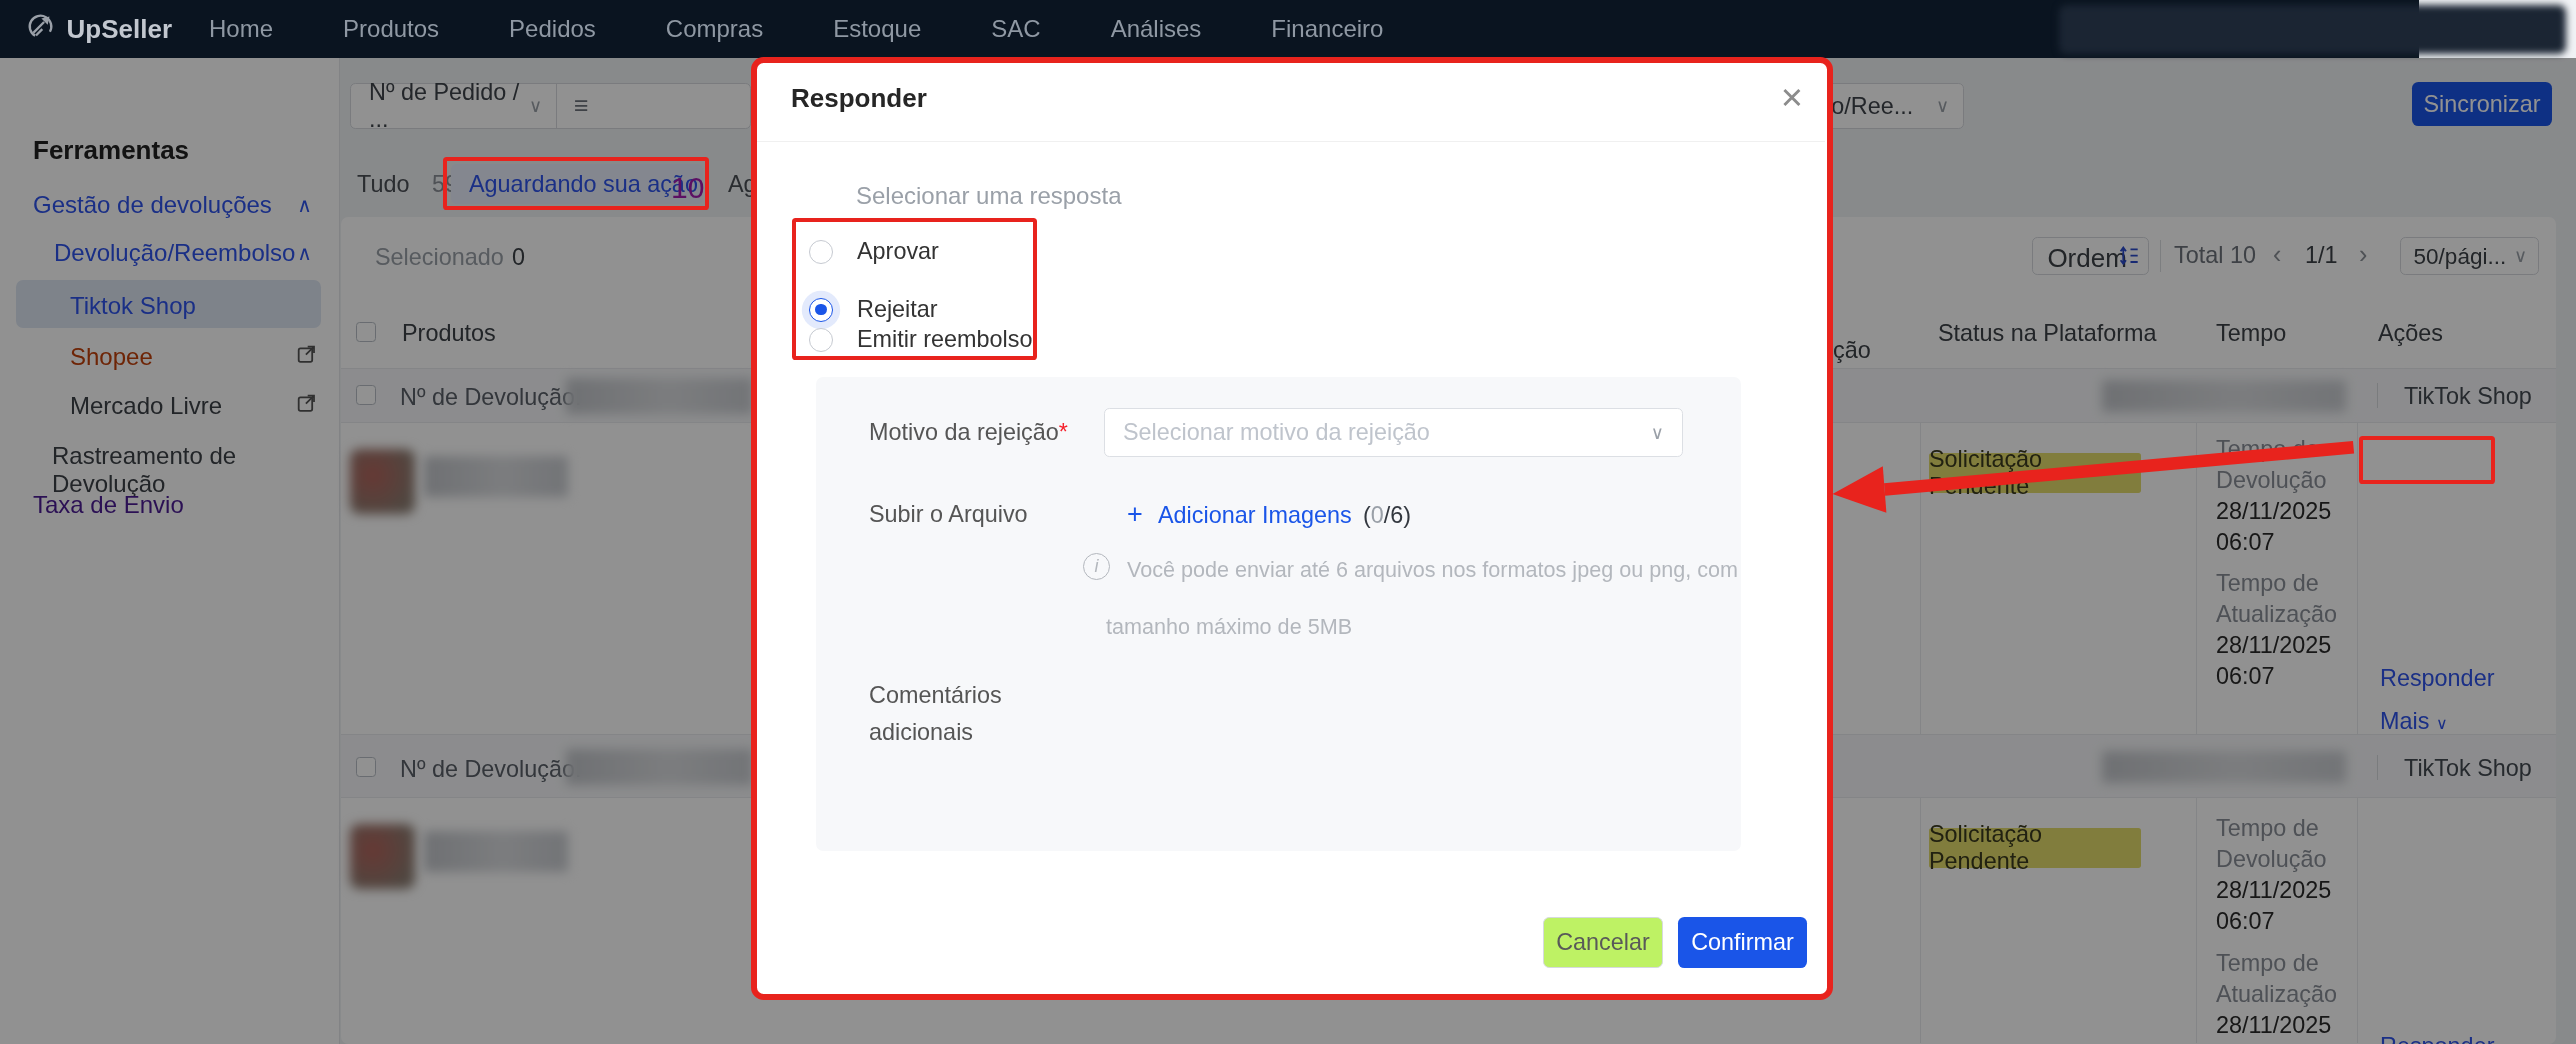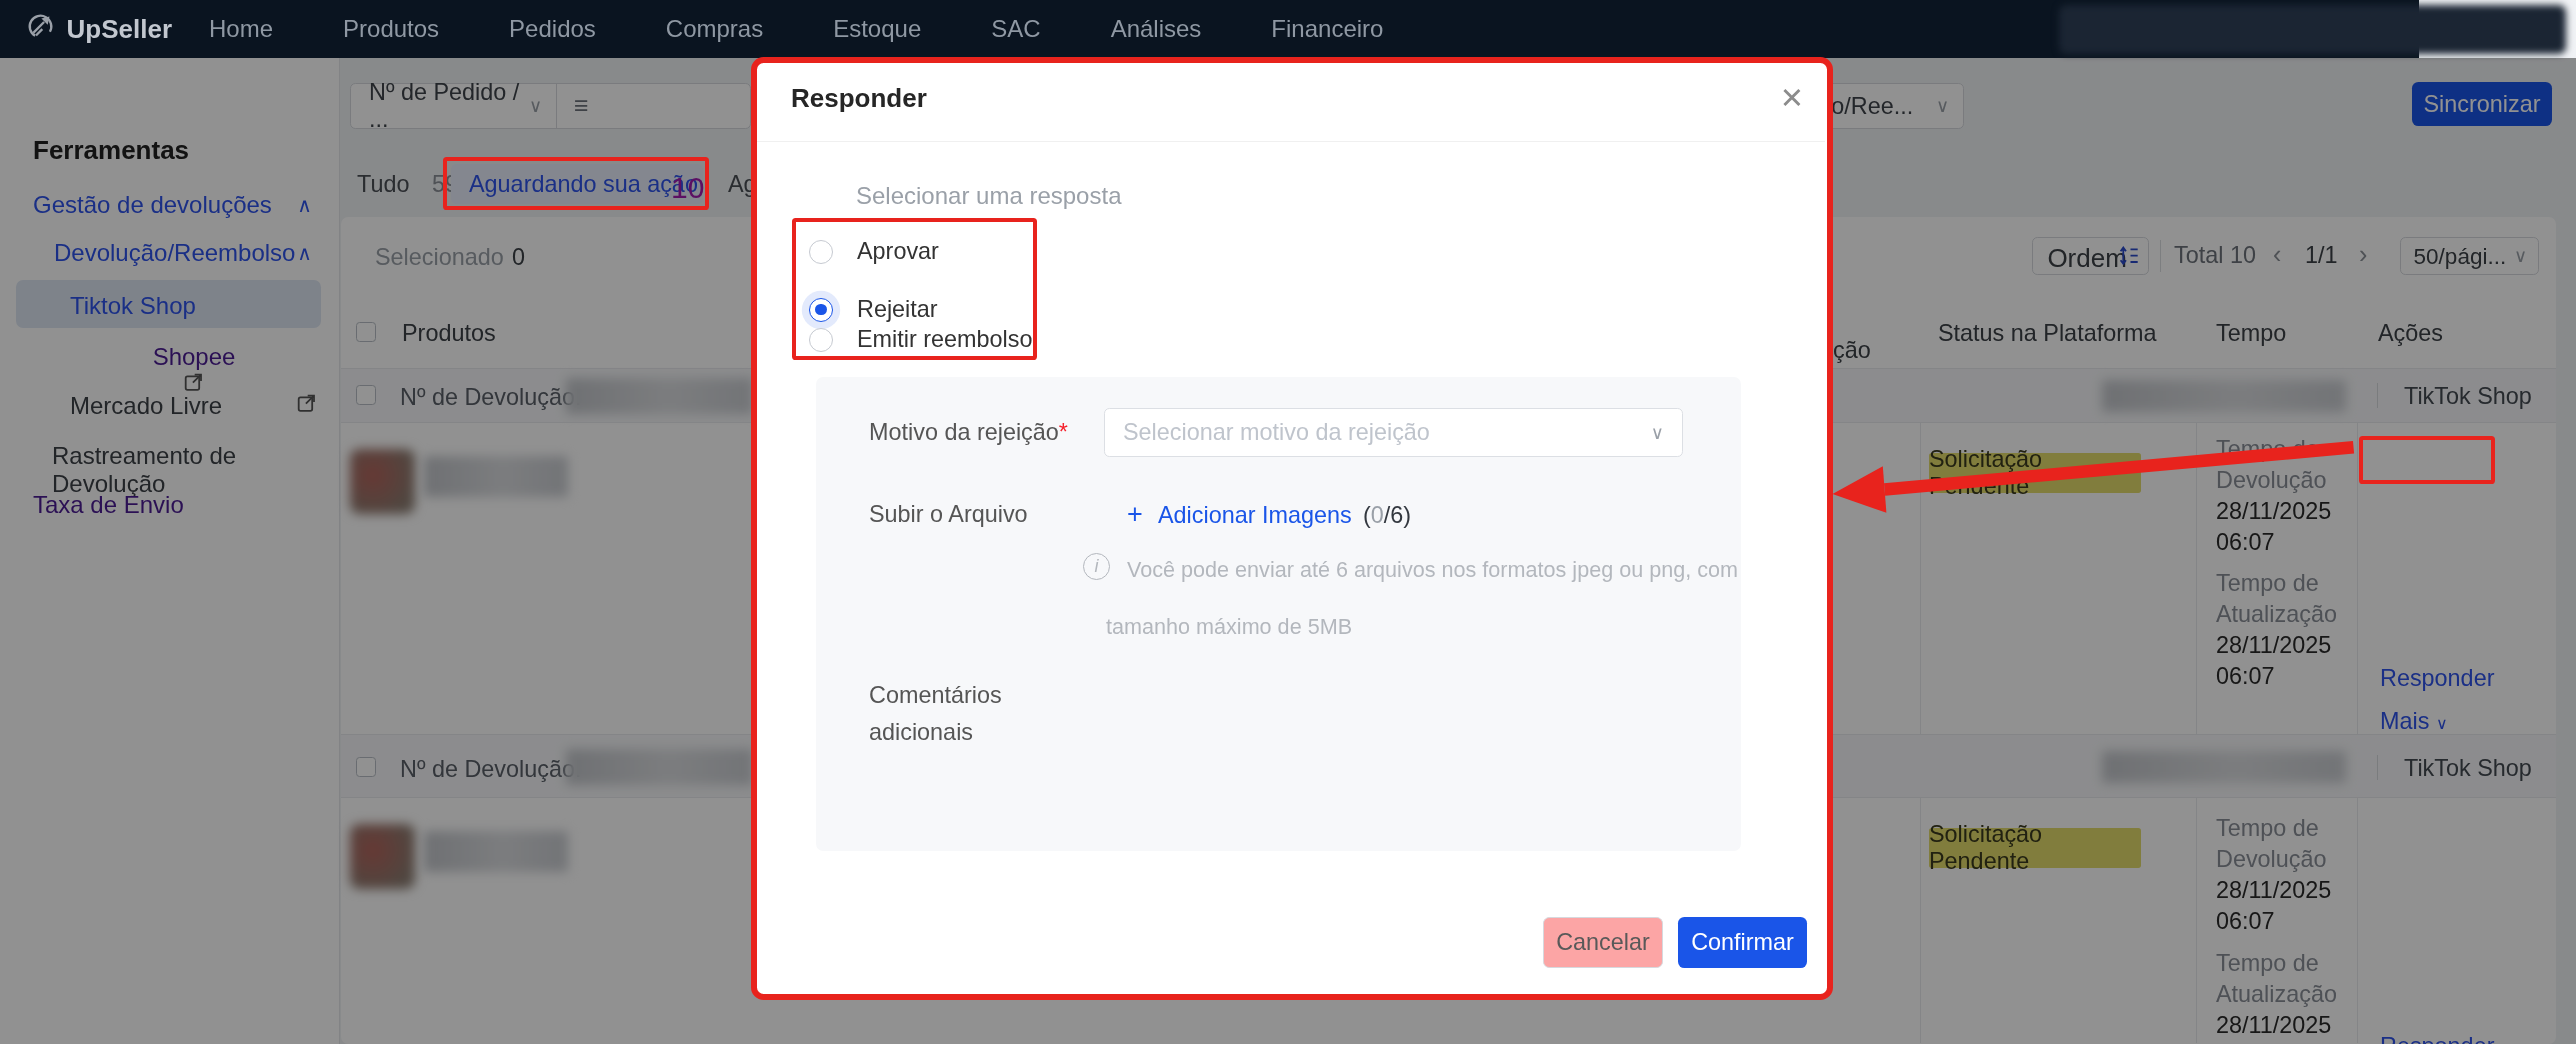--- a/index.html
+++ b/index.html
@@ -61,21 +61,21 @@
   .fselect{left:288px; top:31px; width:579px; height:49px; background:#fff; border:0.9px solid #dcdfe4; border-radius:5.4px;
            display:flex; align-items:center; padding:0 18px; justify-content:space-between;}
   .placeholder{color:#bfc4cc; font-size:23.4px;}
   .hint{font-size:21.6px; color:#b3b7bd;}
   .icircle{display:inline-flex; width:27px; height:27px; border:1.8px solid #b3b7bd; border-radius:50%;
            align-items:center; justify-content:center; font-size:18px; color:#b3b7bd; font-style:italic;}
   .ftext{left:288px; top:301px; width:579px; height:128px; background:#fff; border:0.9px solid #dcdfe4; border-radius:5.4px;}
   .counter{position:absolute; right:16px; bottom:20px; font-size:23.4px; color:#b9bec5;}
   .resize{position:absolute; right:4.5px; bottom:4.5px; width:16px; height:16px;}
   .mbtn{height:51px; border-radius:6.3px; display:flex; align-items:center; justify-content:center; font-size:23.4px;}
-  .mbtn.ghost{background:#fca5a5; border:0.9px solid #d6d9de; color:#595959;}
+  .mbtn.ghost{background:#bef264; border:0.9px solid #d6d9de; color:#595959;}
   
   .ann{border:4.5px solid var(--red); border-radius:3.6px; z-index:30;}
   .annsvg{z-index:30;}
 </style>
 </head>
 <body>
 
 <div class="abs topnav">
   <div class="abs brand">
     <span>
@@ -111,21 +111,21 @@
 
   <div class="abs side-item" style="left:54px; top:181px; width:258px; justify-content:space-between;">
     <span class="blue">Devolução/Reembolso</span>
     <span class="chev">∧</span>
   </div>
 
   <div class="abs side-pill">
     <span class="abs blue" style="left:54px; top:11.7px; font-size:24px;">Tiktok Shop</span>
   </div>
 
-  <div class="abs side-item" style="left:70px; top:285px; width:248px; justify-content:space-between; color:#4c1d95;flex-direction:column;">
+  <div class="abs side-item" style="left:70px; top:285px; width:248px; justify-content:space-between; color:#c2410c;">
     <span>Shopee</span>
     <span class="extlink">
       <svg viewBox="0 0 24 24">
           <rect x="3" y="6" width="15" height="15" rx="2"></rect>
           <path d="M13 4h7v7M20 4l-9 9"></path>
         </svg>
     </span>
   </div>
 
   <div class="abs side-item" style="left:70px; top:334px; width:248px; justify-content:space-between; color:#3c4147;">

